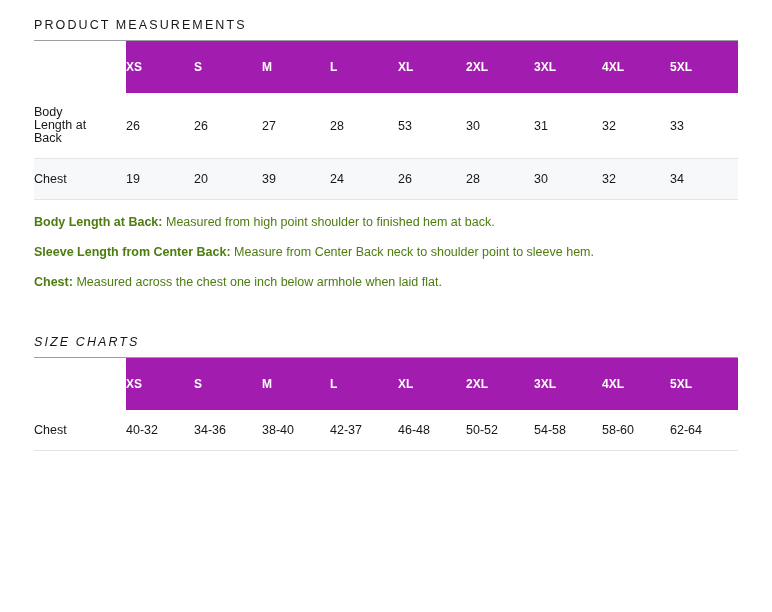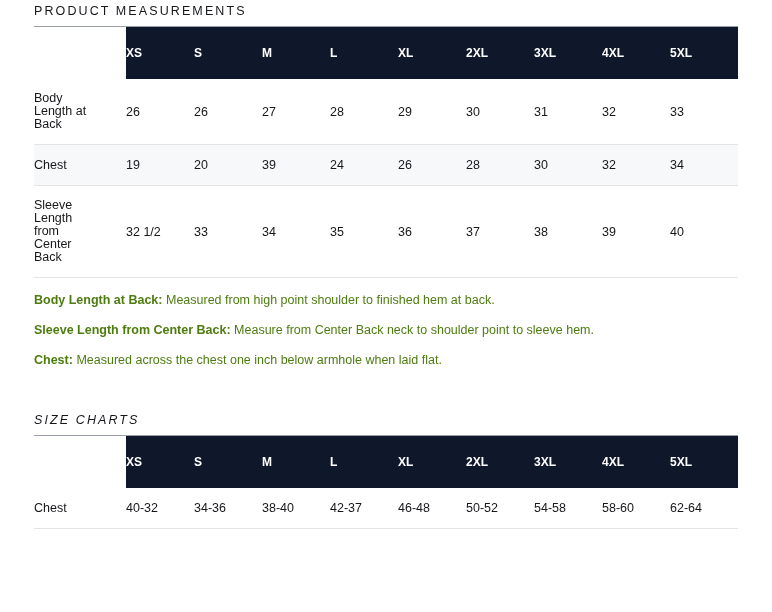--- a/index.html
+++ b/index.html
@@ -20,39 +20,39 @@
     height: 612px;
     box-sizing: border-box;
     padding: 0 34px;
   }
   .section-title {
     font-size: 12.5px;
     letter-spacing: 2.1px;
     font-weight: 400;
     color: #16171a;
     text-transform: uppercase;
-    padding-top: 4px;
+    padding-top: 18px;
     padding-bottom: 8px;
     border-bottom: 1px solid #9aa0a6;
     margin: 0;
   }
   .section-title.second {
     padding-top: 31px;
     font-style: italic;
   }
   .table-wrap {
     width: 100%;
   }
   table {
     border-collapse: collapse;
     width: 100%;
     table-layout: fixed;
   }
   thead th {
-    background: #0f172a;
+    background: #a21caf;
     color: #ffffff;
     font-size: 12px;
     font-weight: bold;
     text-align: left;
     padding: 14px 0 14px 0;
     height: 24px;
     vertical-align: middle;
   }
   thead th.label-col {
     background: #ffffff;
@@ -120,53 +120,39 @@
       </thead>
       <tbody>
         <tr>
           <td class="label-col">
               <span class="narrow-label">Body Length at Back</span>
             </td>
           <td>26</td>
           <td>26</td>
           <td>27</td>
           <td>28</td>
-          <td>29</td>
+          <td>53</td>
           <td>30</td>
           <td>31</td>
           <td>32</td>
           <td>33</td>
         </tr>
         <tr class="alt">
           <td class="label-col">
               <span class="narrow-label">Chest</span>
             </td>
           <td>19</td>
           <td>20</td>
           <td>39</td>
           <td>24</td>
           <td>26</td>
           <td>28</td>
           <td>30</td>
           <td>32</td>
           <td>34</td>
-        </tr>
-        <tr>
-          <td class="label-col">
-              <span class="narrow-label" style="max-width:48px">Sleeve Length from Center Back</span>
-            </td>
-          <td>32 1/2</td>
-          <td>33</td>
-          <td>34</td>
-          <td>35</td>
-          <td>36</td>
-          <td>37</td>
-          <td>38</td>
-          <td>39</td>
-          <td>40</td>
         </tr>
       </tbody>
     </table>
   </div>
 
   <div class="notes">
     <p class="note"><b>Body Length at Back:</b><span> Measured from high point shoulder to finished hem at back.</span></p>
     <p class="note"><b>Sleeve Length from Center Back:</b><span> Measure from Center Back neck to shoulder point to sleeve hem.</span></p>
     <p class="note"><b>Chest:</b><span> Measured across the chest one inch below armhole when laid flat.</span></p>
   </div>

